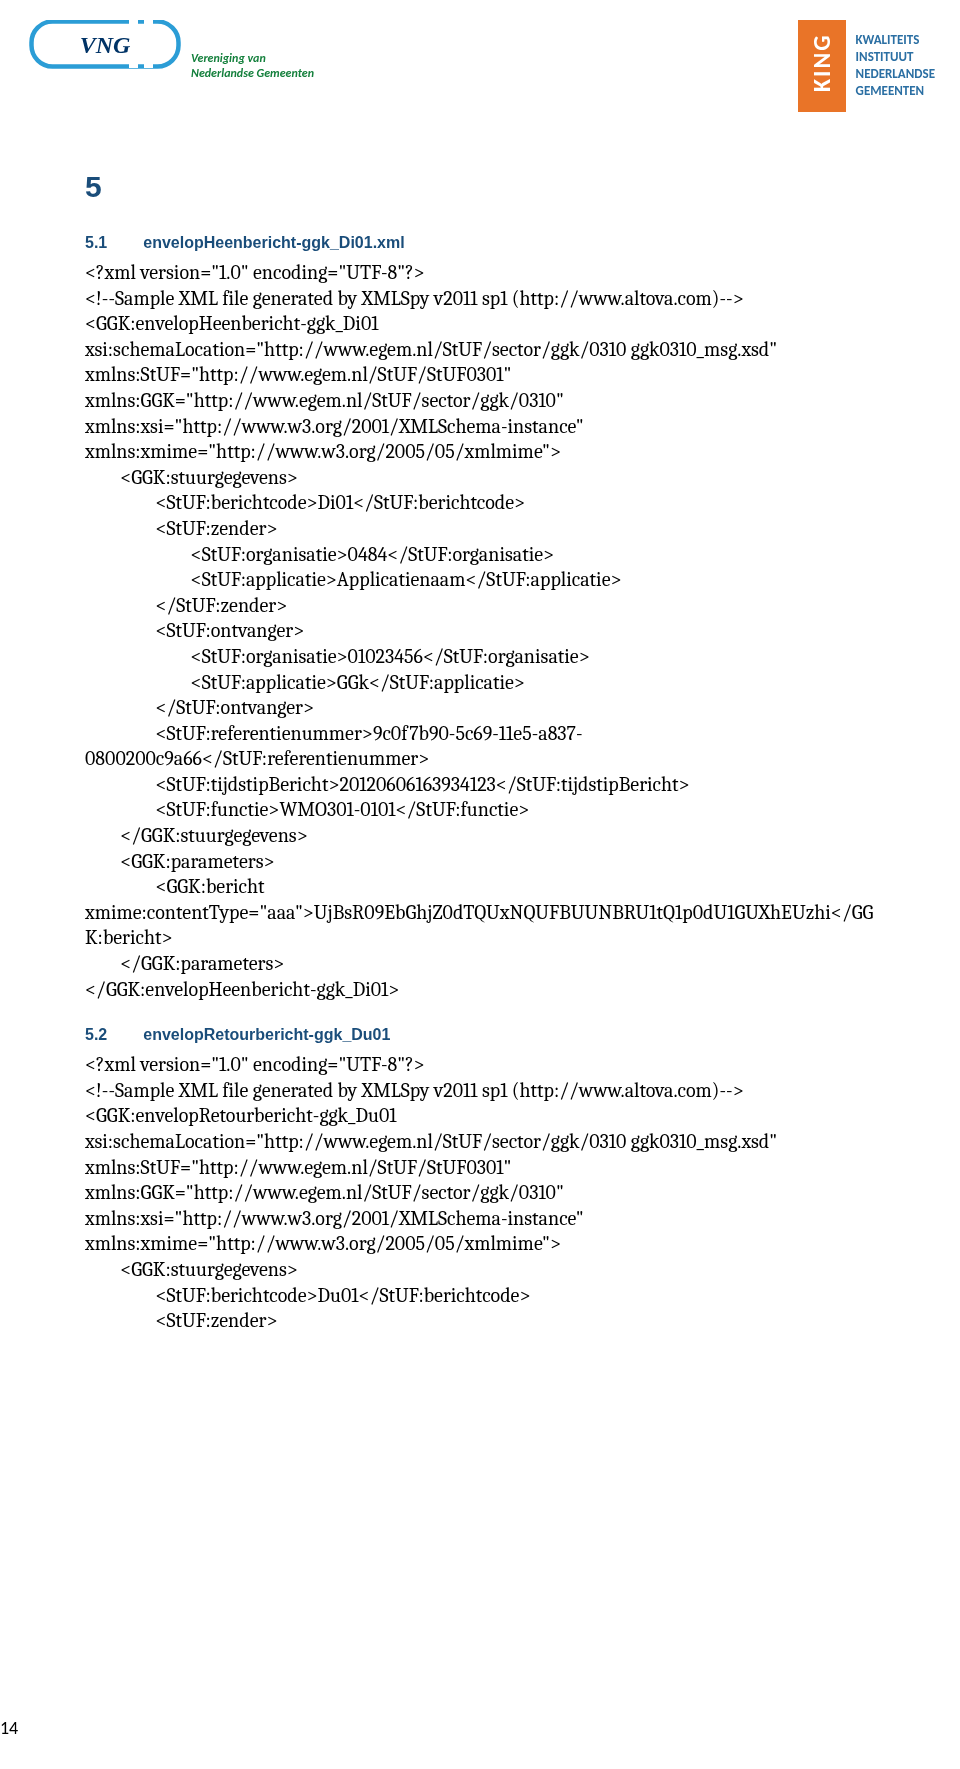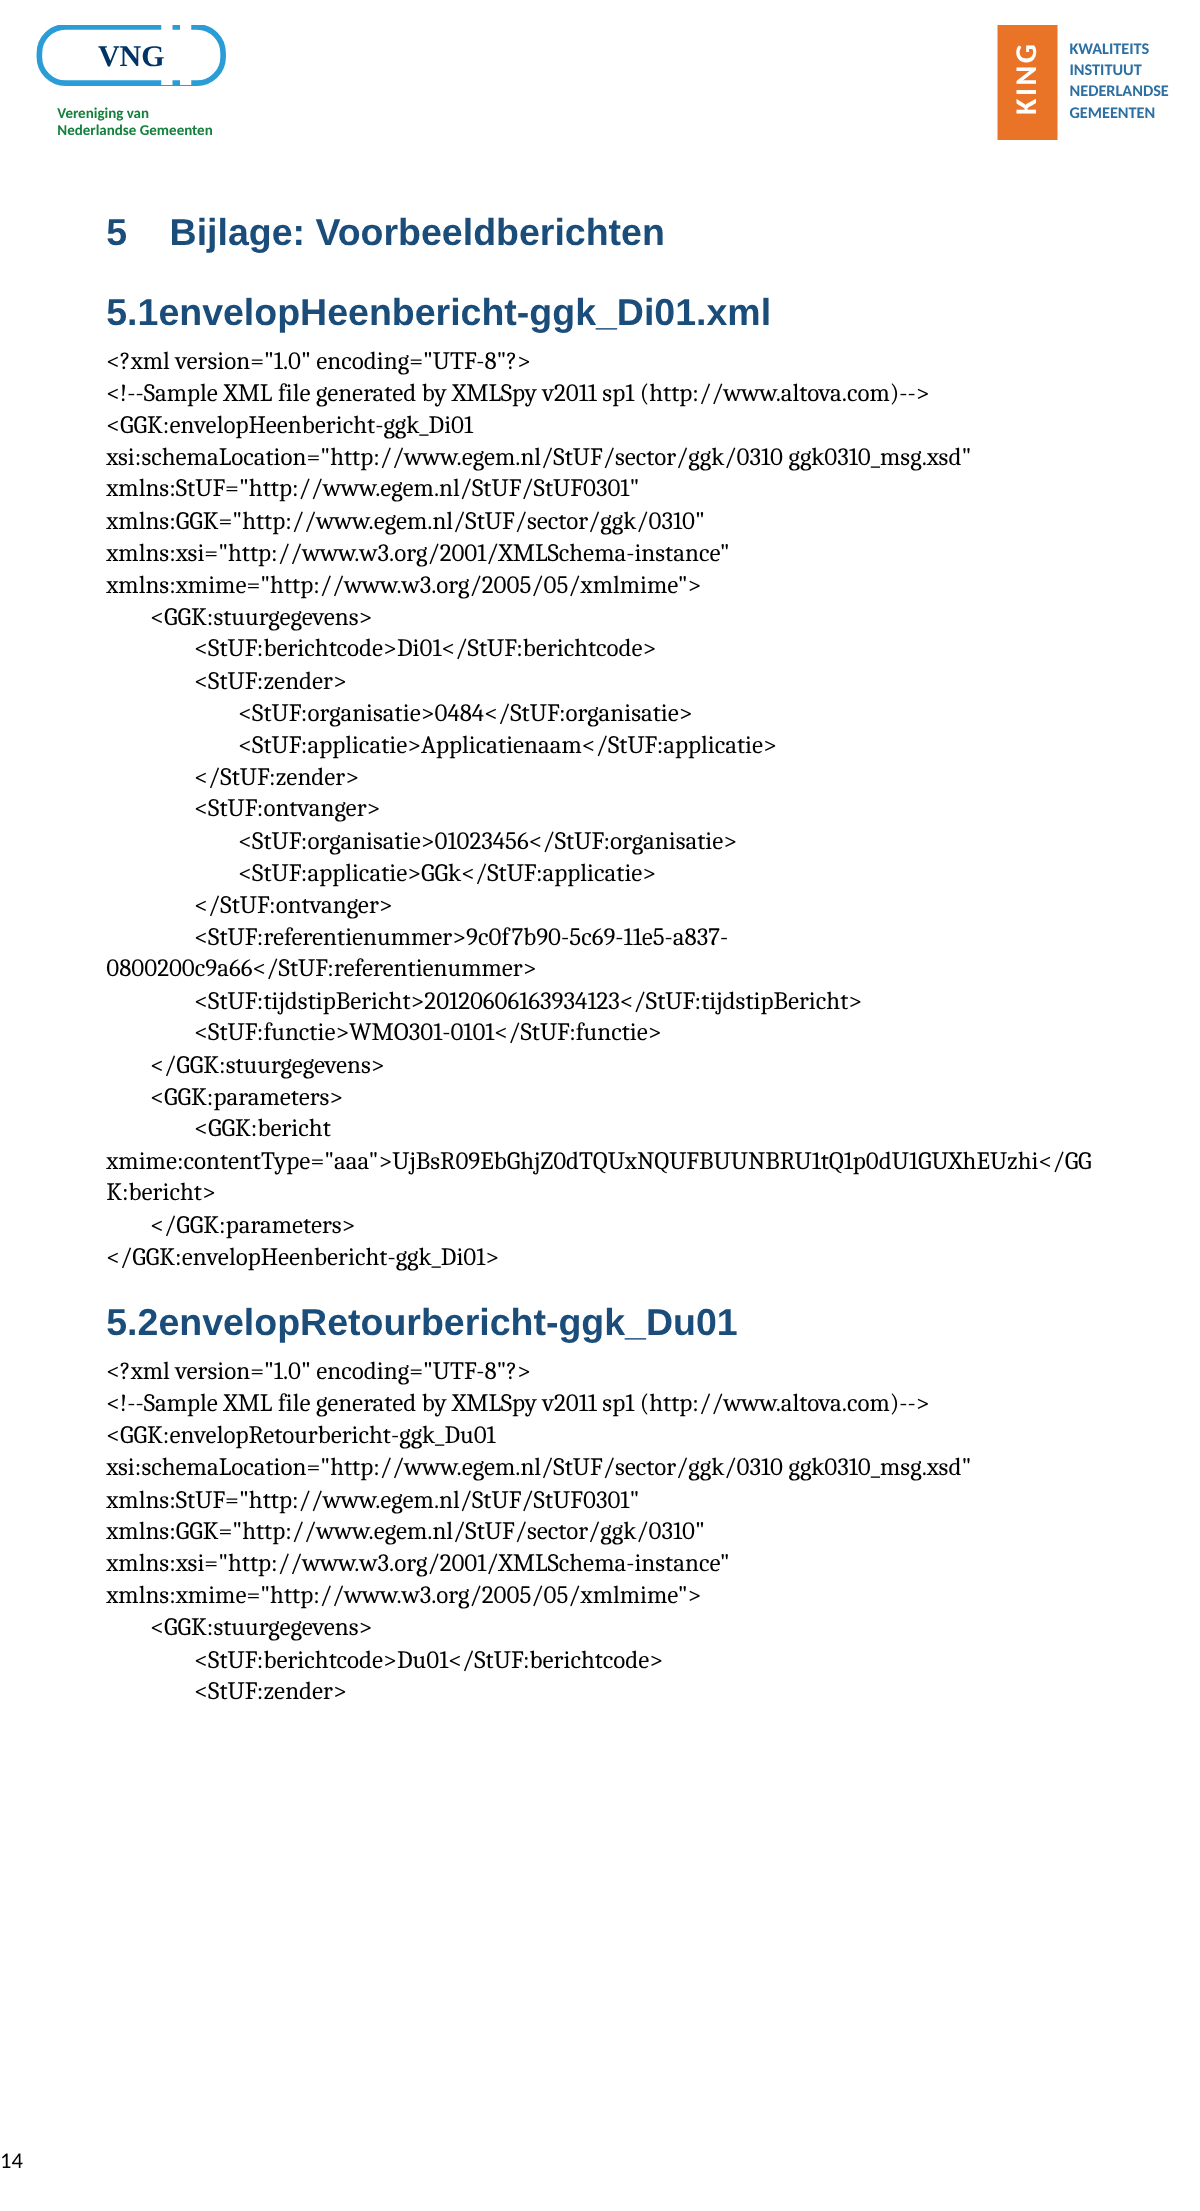--- a/index.html
+++ b/index.html
@@ -22,22 +22,22 @@
   .header {
     position: relative;
     height: 130px;
     margin-bottom: 20px;
   }
   .logo-left {
     position: absolute;
     left: -60px;
     top: 0;
     display: flex;
-    flex-direction: column;
-    align-items: center;
+    align-items: flex-end;
+    font-style: italic;
   }
   .logo-right {
     position: absolute;
     right: -60px;
     top: 0;
     display: flex;
     flex-direction: row;
     align-items: center;
     gap: 10px;
   }
@@ -78,24 +78,25 @@
     font-family: Verdana, Geneva, sans-serif;
     font-size: 30px;
     font-weight: 700;
     margin: 0 0 30px 0;
     display: flex;
     gap: 34px;
   }
   h2.h-sub {
     color: #1a4d7a;
     font-family: Verdana, Geneva, sans-serif;
-    font-size: 30px;
+    font-size: 16px;
     font-weight: 700;
     margin: 24px 0 8px 0;
     display: flex;
+    gap: 36px;
   }
   .body-text {
     font-size: 20px;
     line-height: 1.28;
     font-family: Cambria, Georgia, serif;
     white-space: pre-wrap;
     word-wrap: break-word;
   }
   .note-text {
     font-family: Arial, Helvetica, sans-serif;
@@ -140,21 +141,20 @@
         <span>KWALITEITS</span><br>
         <span>INSTITUUT</span><br>
         <span>NEDERLANDSE</span><br>
         <span>GEMEENTEN</span>
       </div>
     </div>
   </div>
 
   <h1 class="h-main">
     <span>5</span>
-    <span>Bijlage: Voorbeeldberichten</span>
   </h1>
 
   <h2 class="h-sub">
     <span>5.1</span>
     <span>envelopHeenbericht-ggk_Di01.xml</span>
   </h2>
   <div class="body-text">&lt;?xml version="1.0" encoding="UTF-8"?&gt;
 &lt;!--Sample XML file generated by XMLSpy v2011 sp1 (http://www.altova.com)--&gt;
 &lt;GGK:envelopHeenbericht-ggk_Di01
 xsi:schemaLocation="http://www.egem.nl/StUF/sector/ggk/0310 ggk0310_msg.xsd"

